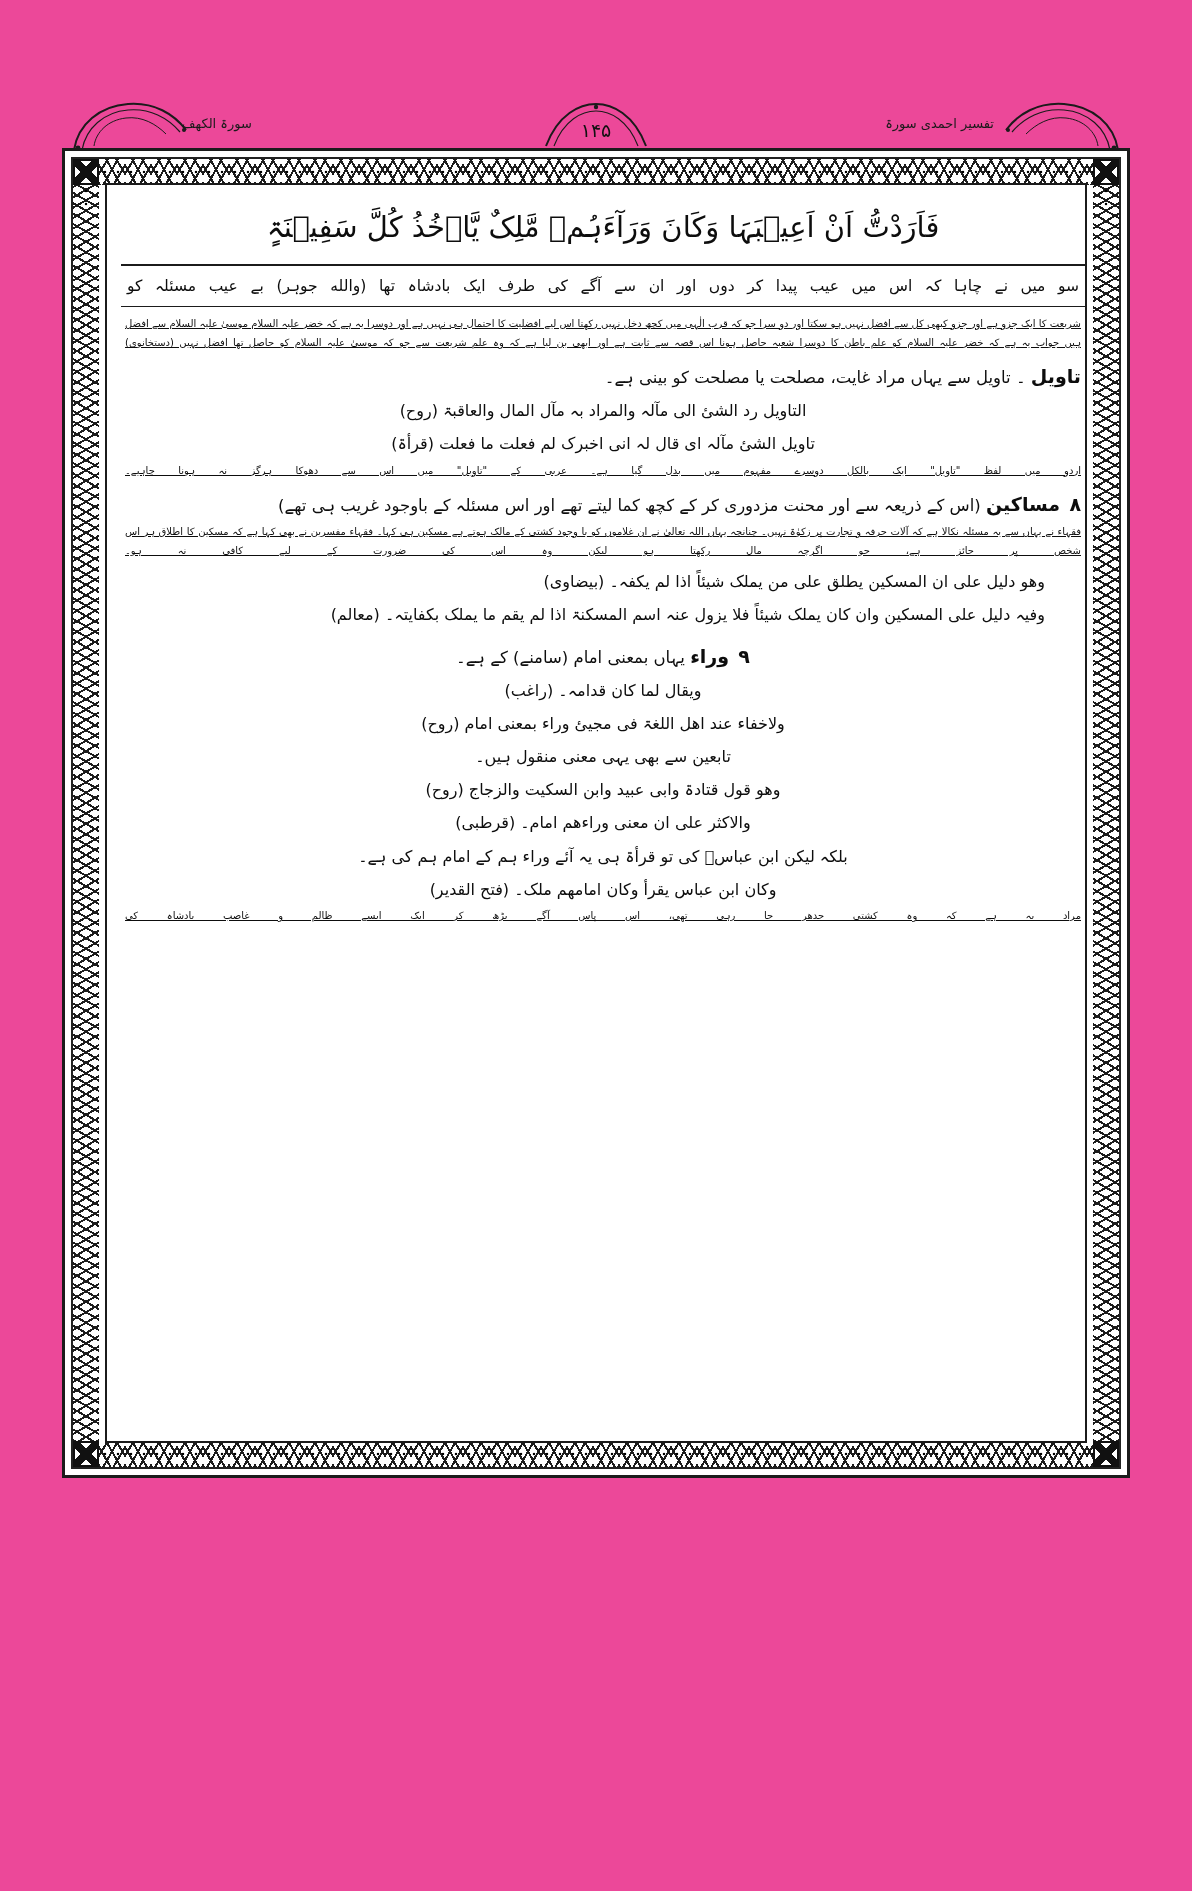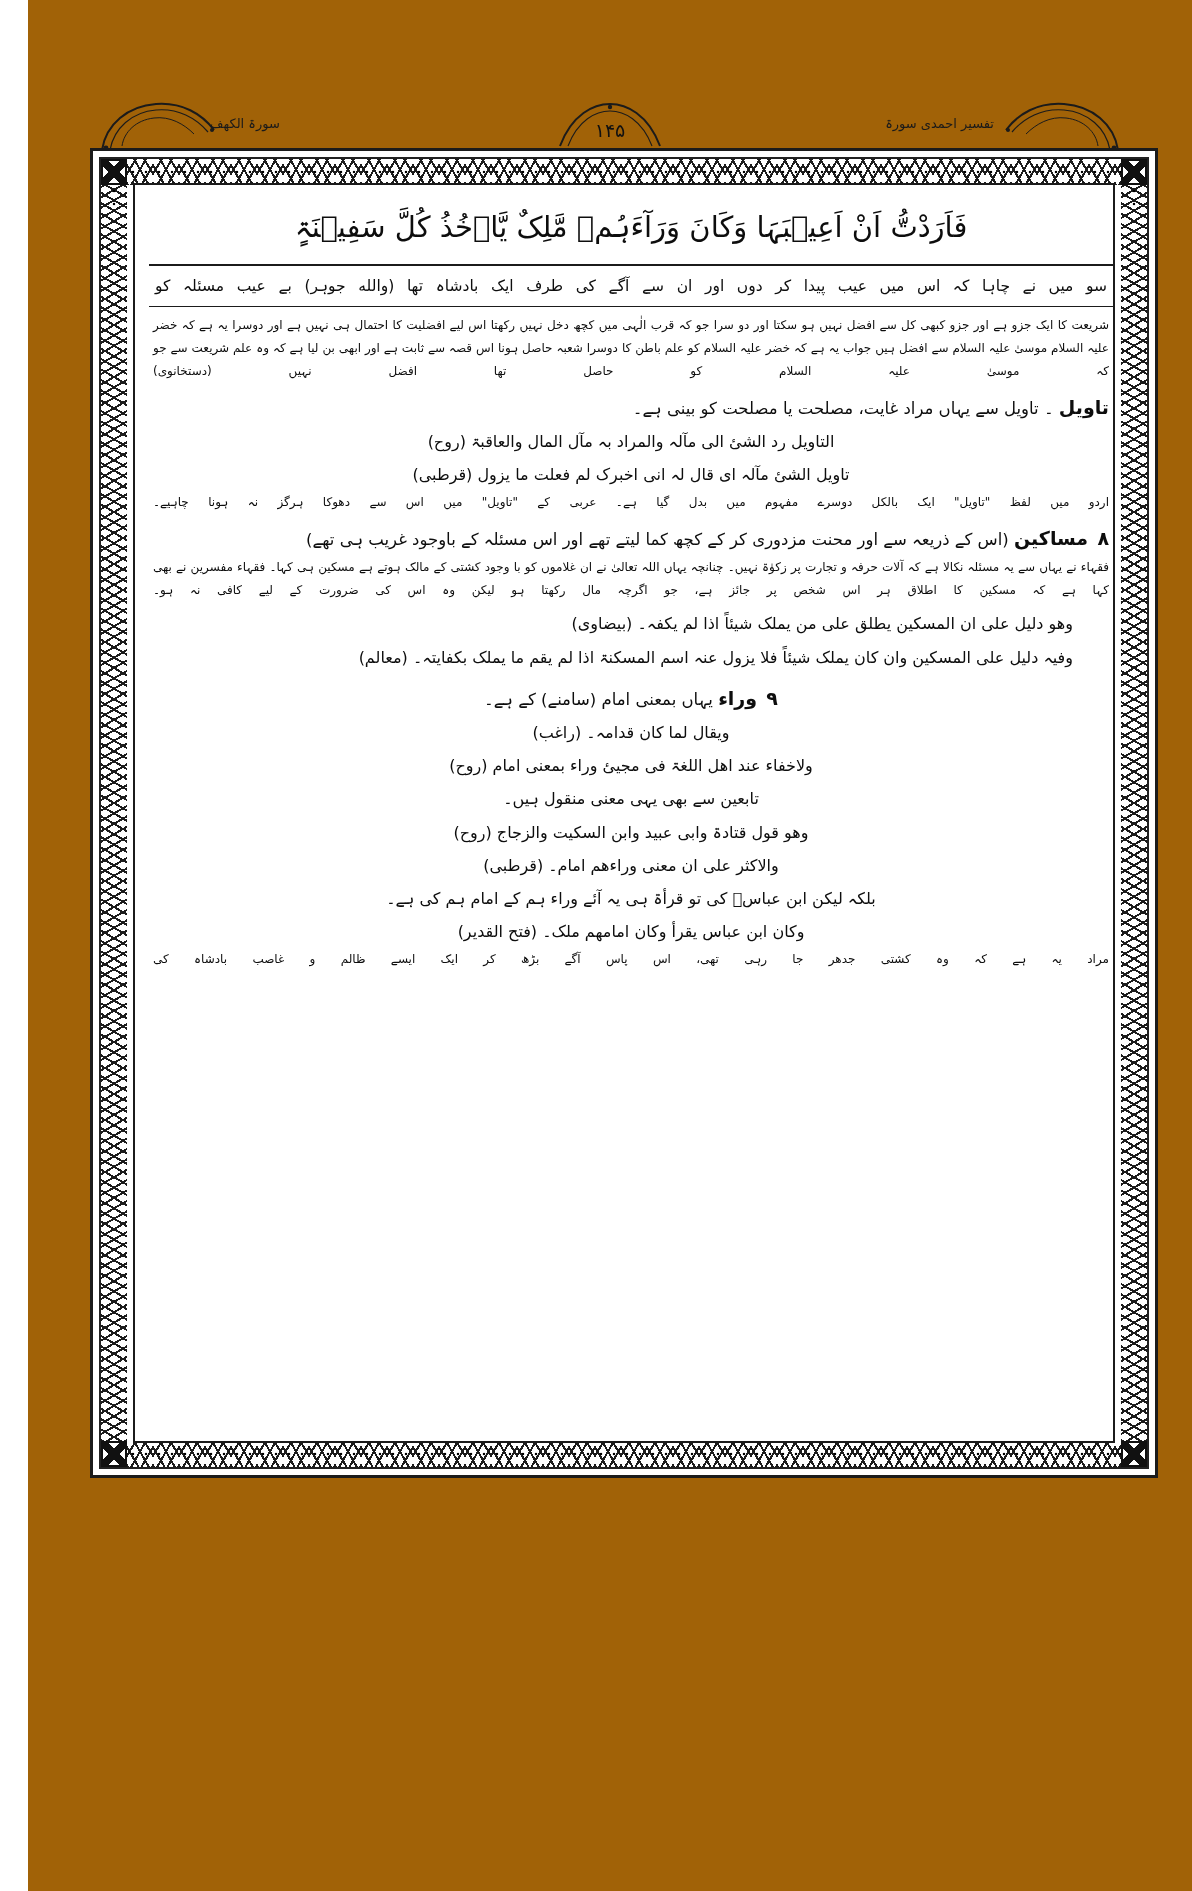--- a/index.html
+++ b/index.html
@@ -13,22 +13,21 @@
     font-family: "Liberation Serif", serif;
     color: #111;
     position: relative;
     overflow: hidden;
   }
 
   
   .page {
     position: absolute;
     inset: 0;
-    background: #a16207;
-    margin-left: 28px;
+    background: #ec4899;
   }
 
   
   .top-ornaments {
     position: absolute;
     top: 96px;
     left: 70px;
     right: 70px;
     height: 62px;
   }
@@ -188,26 +187,27 @@
     text-align: justify;
     text-align-last: justify;
   }
 
   .rule-thin {
     border-top: 1.5px solid #1b1b1b;
     margin: 2px 0 7px 0;
   }
 
   .para {
-    font-size: 12px;
+    font-size: 10px;
     line-height: 1.92;
     text-align: justify;
     text-align-last: right;
     padding: 0 4px;
     margin-bottom: 5px;
+    text-decoration: underline;
   }
   .para.justified { text-align-last: justify; }
 
   .heading-run {
     font-size: 16.5px;
     line-height: 1.9;
     padding: 0 4px;
     margin-top: 6px;
   }
   .kw {
@@ -306,21 +306,21 @@
         <div class="rule-thin"></div>
 
         <div class="para justified">شریعت کا ایک جزو ہے اور جزو کبھی کل سے افضل نہیں ہو سکتا اور دو سرا جو کہ قرب الٰہی میں کچھ دخل نہیں رکھتا اس لیے افضلیت کا احتمال ہی نہیں ہے اور دوسرا یہ ہے کہ خضر علیہ السلام موسیٰ علیہ السلام سے افضل ہیں جواب یہ ہے کہ خضر علیہ السلام کو علم باطن کا دوسرا شعبہ حاصل ہونا اس قصہ سے ثابت ہے اور ابھی بن لیا ہے کہ وہ علم شریعت سے جو کہ موسیٰ علیہ السلام کو حاصل تھا افضل نہیں (دستخانوی)</div>
 
         <div class="heading-run">
           <span class="kw">تاویل</span>
           <span>۔ تاویل سے یہاں مراد غایت، مصلحت یا مصلحت کو بینی ہے۔</span>
         </div>
 
         <div class="arabic-quote">التاویل رد الشیٔ الی مآلہ والمراد بہ مآل المال والعاقبۃ (روح)</div>
-        <div class="arabic-quote">تاویل الشیٔ مآلہ ای قال لہ انی اخبرک لم فعلت ما یزول (قرطبی)</div>
+        <div class="arabic-quote">تاویل الشیٔ مآلہ ای قال لہ انی اخبرک لم فعلت ما فعلت (قرأۃ)</div>
 
         <div class="para justified">اردو میں لفظ "تاویل" ایک بالکل دوسرے مفہوم میں بدل گیا ہے۔ عربی کے "تاویل" میں اس سے دھوکا ہرگز نہ ہونا چاہیے۔</div>
 
         <div class="heading-run">
           <span class="num-marker">۸</span>
           <span class="kw">مساکین</span>
           <span>(اس کے ذریعہ سے اور محنت مزدوری کر کے کچھ کما لیتے تھے اور اس مسئلہ کے باوجود غریب ہی تھے)</span>
         </div>
 
         <div class="para justified">فقہاء نے یہاں سے یہ مسئلہ نکالا ہے کہ آلات حرفہ و تجارت پر زکوٰۃ نہیں۔ چنانچہ یہاں اللہ تعالیٰ نے ان غلاموں کو با وجود کشتی کے مالک ہوتے ہے مسکین ہی کہا۔ فقہاء مفسرین نے بھی کہا ہے کہ مسکین کا اطلاق ہر اس شخص پر جائز ہے، جو اگرچہ مال رکھتا ہو لیکن وہ اس کی ضرورت کے لیے کافی نہ ہو۔</div>

